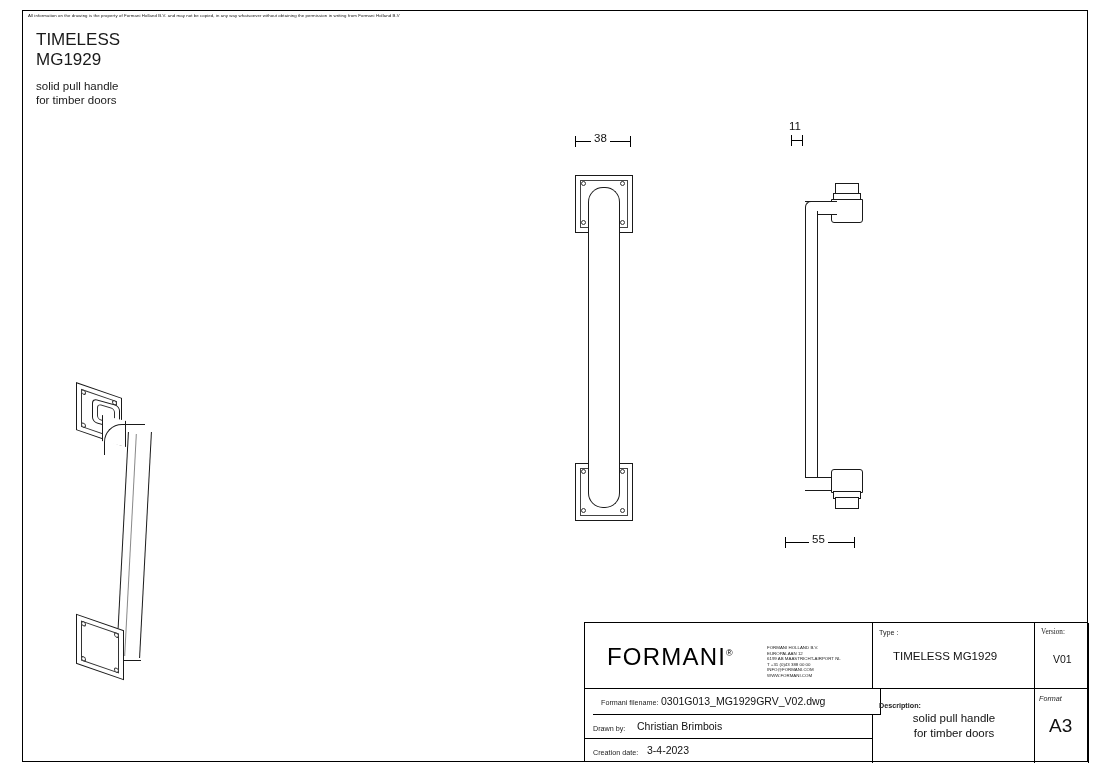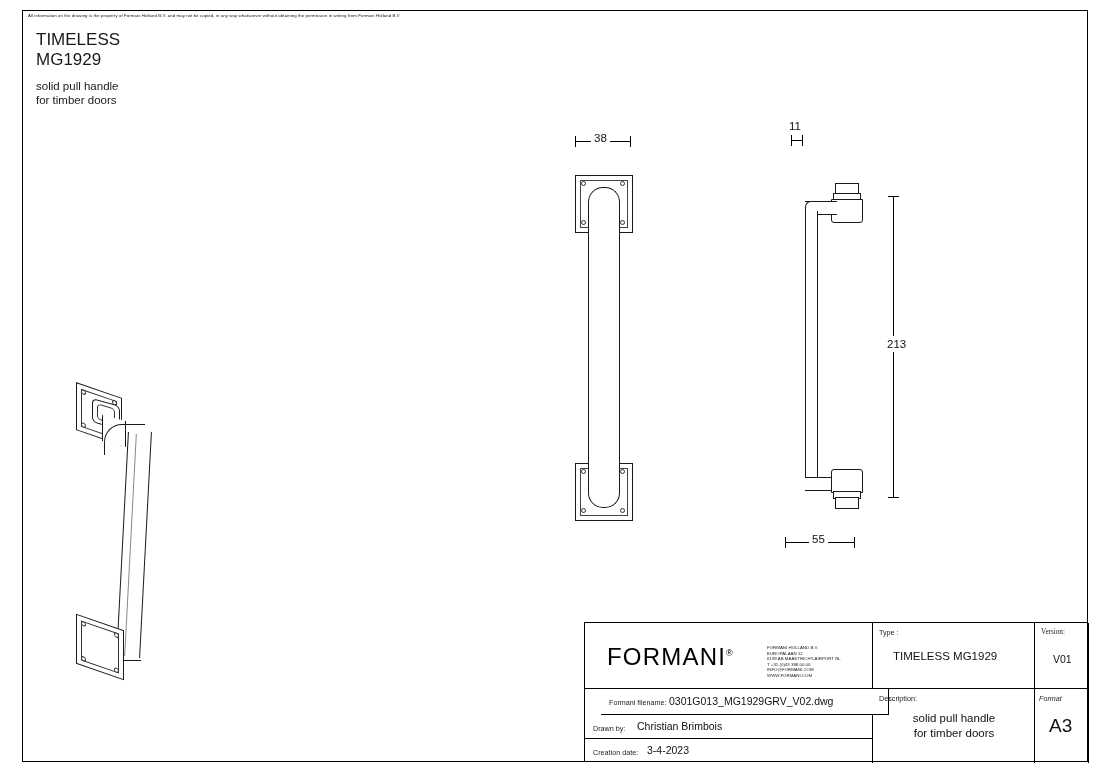--- a/index.html
+++ b/index.html
@@ -239,26 +239,20 @@
     <div class="blk" style="left:42px; top:322px; width:22px; height:10px; border:1.1px solid #1a1a1a; background:#fff;"></div>
   </div>
 
   <div class="blk" style="left:780px; top:120px; width:50px; height:28px;">
     <div class="ln hln" style="left:11px; top:20px; width:12px;"></div>
     <div class="ln vln" style="left:11px; top:15px; height:11px;"></div>
     <div class="ln vln" style="left:22px; top:15px; height:11px;"></div>
     <div class="dimtext" style="left:9px; top:0px;">11</div>
   </div>
 
-  <div class="blk" style="left:870px; top:196px; width:60px; height:302px;">
-    <div class="ln vln" style="left:23px; top:0px; height:302px;"></div>
-    <div class="ln hln" style="left:18px; top:0px; width:11px;"></div>
-    <div class="ln hln" style="left:18px; top:301px; width:11px;"></div>
-    <div class="dimtext" style="left:16px; top:140px; background:#fff; padding:2px 1px;">213</div>
-  </div>
 
   <div class="blk" style="left:780px; top:530px; width:90px; height:22px;">
     <div class="ln hln" style="left:5px; top:12px; width:70px;"></div>
     <div class="ln vln" style="left:5px; top:7px; height:11px;"></div>
     <div class="ln vln" style="left:74px; top:7px; height:11px;"></div>
     <div class="dimtext" style="left:29px; top:3px; background:#fff; padding:0 3px;">55</div>
   </div>
 
   <div class="tb">
 
@@ -267,21 +261,21 @@
         <span>FORMANI</span><sup>®</sup>
       </div>
       <div class="addr" style="position:absolute; left:182px; top:22px; width:105px;">FORMANI HOLLAND B.V.
 EUROPALAAN 12
 6199 AB MAASTRICHT-AIRPORT NL
 T +31 (0)43 388 00 00
 INFO@FORMANI.COM
 WWW.FORMANI.COM</div>
     </div>
 
-    <div class="cell b-r b-b" style="left:16px; top:66px; width:288px; height:26px;">
+    <div class="cell b-r b-b" style="left:8px; top:66px; width:288px; height:26px;">
       <span class="lbl" style="position:absolute; left:8px; top:9px;">Formani filename:</span>
       <span class="val" style="position:absolute; left:68px; top:6px;">0301G013_MG1929GRV_V02.dwg</span>
     </div>
 
     <div class="cell b-r b-b" style="left:0; top:92px; width:288px; height:24px;">
       <span class="lbl" style="position:absolute; left:8px; top:9px;">Drawn by:</span>
       <span class="val" style="position:absolute; left:52px; top:5px;">Christian Brimbois</span>
     </div>
 
     <div class="cell b-r" style="left:0; top:116px; width:288px; height:24px;">
@@ -293,21 +287,21 @@
       <span class="lbl" style="position:absolute; left:6px; top:5px;">Type :</span>
       <span class="val-big" style="position:absolute; left:20px; top:27px;">TIMELESS MG1929</span>
     </div>
 
     <div class="cell b-r b-b" style="left:450px; top:0; width:54px; height:66px;">
       <span class="lbl" style="position:absolute; left:6px; top:5px;font-family:Liberation Serif, serif;">Version:</span>
       <span class="val" style="position:absolute; left:18px; top:30px;">V01</span>
     </div>
 
     <div class="cell b-r" style="left:288px; top:66px; width:162px; height:74px;">
-      <span class="lbl" style="position:absolute; left:6px; top:5px;">Description:</span>
+      <span class="lbl" style="position:absolute; left:6px; top:12px;font-weight:bold;">Description:</span>
       <div class="desc-lines" style="position:absolute; left:0; top:22px; width:162px;">
         <div>solid pull handle</div>
         <div>for timber doors</div>
       </div>
     </div>
 
     <div class="cell b-r" style="left:450px; top:66px; width:54px; height:74px;">
       <span class="lbl" style="position:absolute; left:4px; top:5px;font-style:italic;">Format</span>
       <span class="fmt" style="position:absolute; left:14px; top:26px;">A3</span>
     </div>

